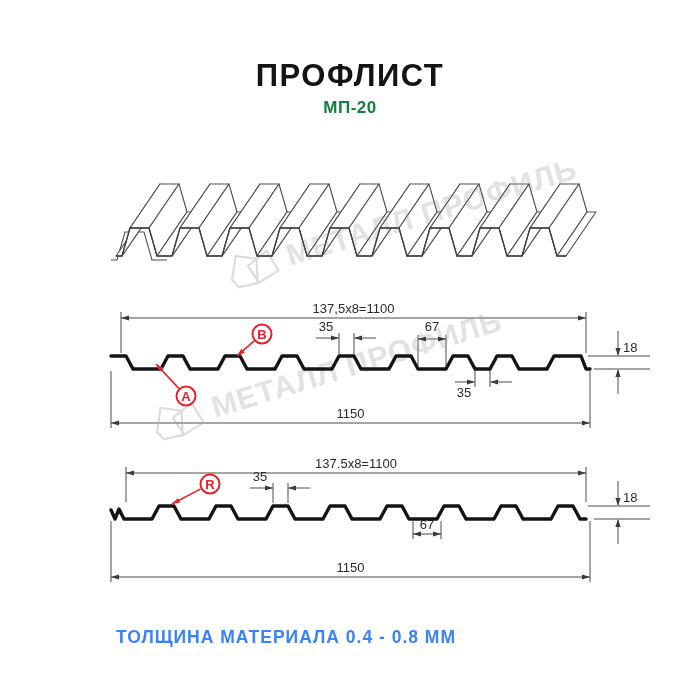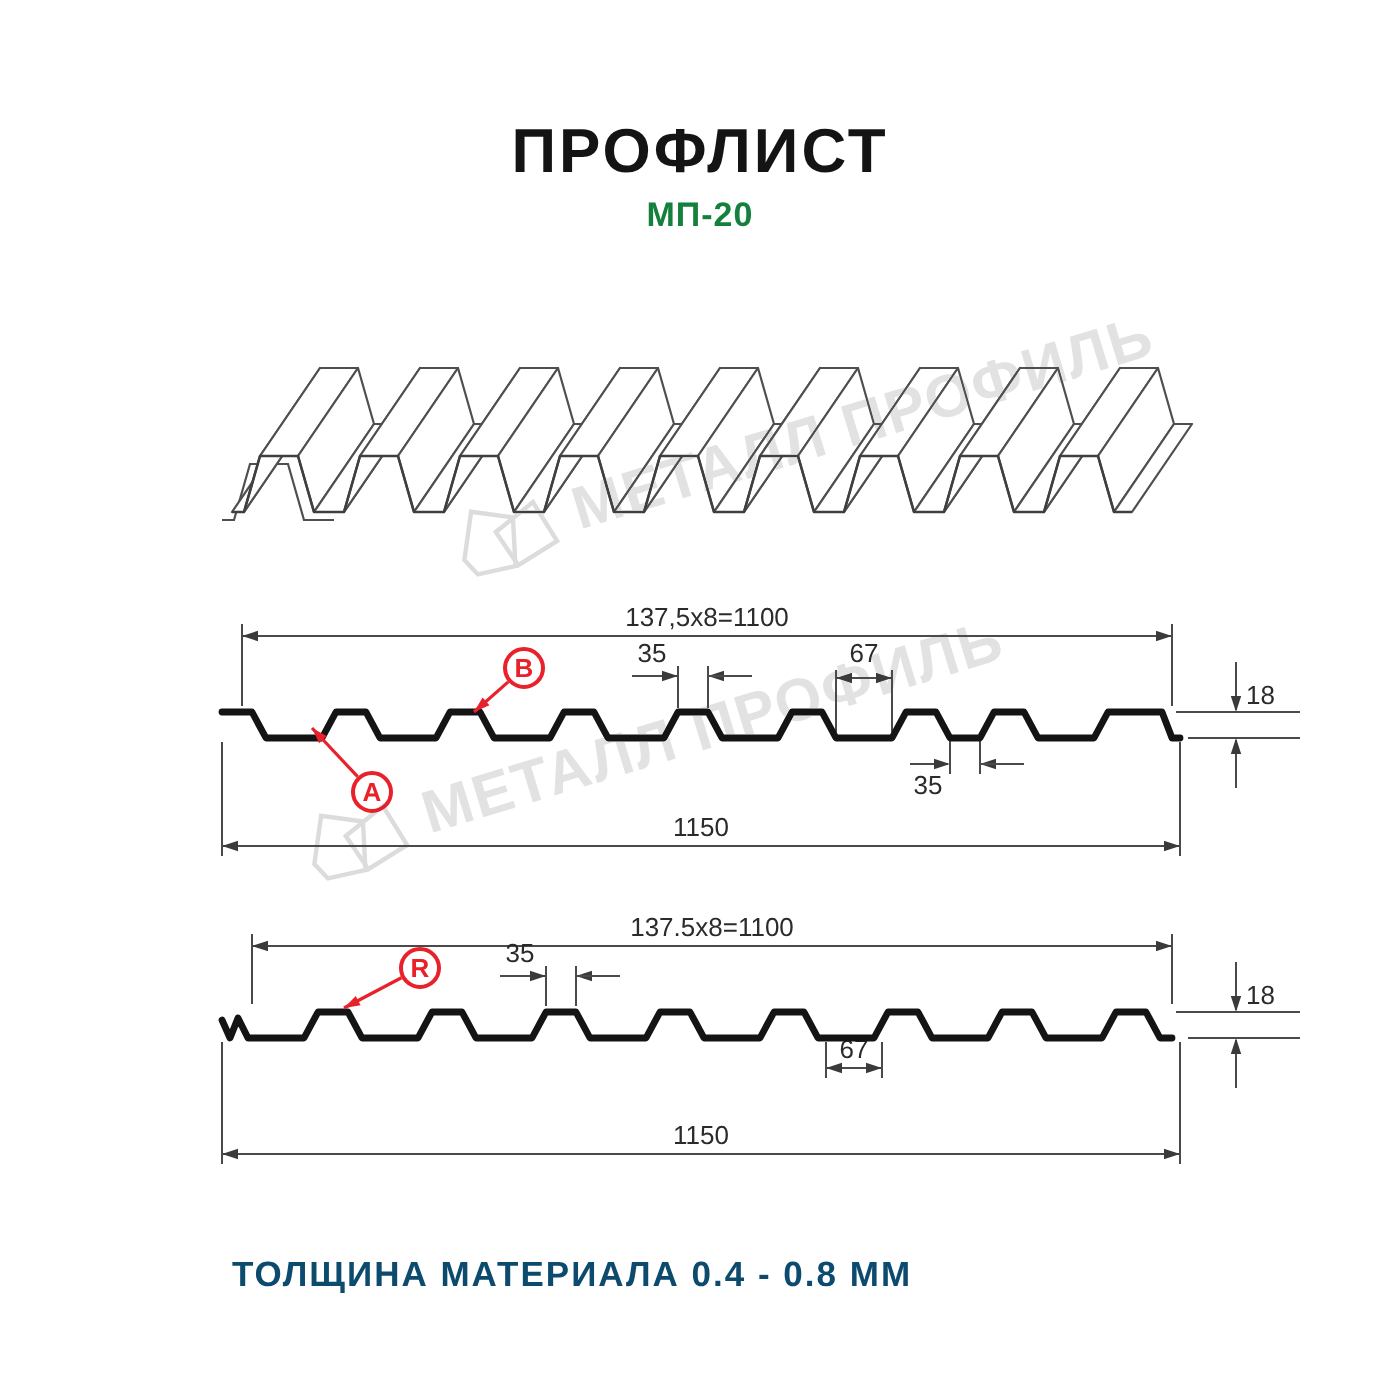--- a/index.html
+++ b/index.html
@@ -3,21 +3,21 @@
 <meta charset="utf-8">
 <style>
   html,body{margin:0;padding:0;background:#fff;}
   #stage{position:relative;width:700px;height:700px;background:#fff;overflow:hidden;
          font-family:"Liberation Sans",sans-serif;}
   .title{position:absolute;left:0;top:58px;width:700px;text-align:center;
          font-size:31px;font-weight:800;letter-spacing:1.5px;color:#141414;}
   .subtitle{position:absolute;left:0;top:98px;width:700px;text-align:center;
          font-size:17px;font-weight:700;letter-spacing:.5px;color:#15803d;}
   .footer{position:absolute;left:0;top:627px;width:572px;text-align:center;
-         font-size:17.5px;font-weight:600;letter-spacing:1px;color:#0c4a6e;}
+         font-size:17.5px;font-weight:600;letter-spacing:1px;color:#3b82f6;}
   .wm{position:absolute;display:flex;align-items:center;gap:8px;
       transform:rotate(-17deg);transform-origin:left center;
       mix-blend-mode:darken;z-index:5;pointer-events:none;}
   .wm span{font-size:30px;font-weight:bold;letter-spacing:1px;white-space:nowrap;
       color:#e2e2e2;font-family:"Liberation Sans",sans-serif;}
   .wm svg{display:block;}
   #wm1{left:226px;top:252px;}
   #wm2{left:151px;top:404px;}
   #diagram{position:absolute;left:0;top:0;z-index:2;}
   

